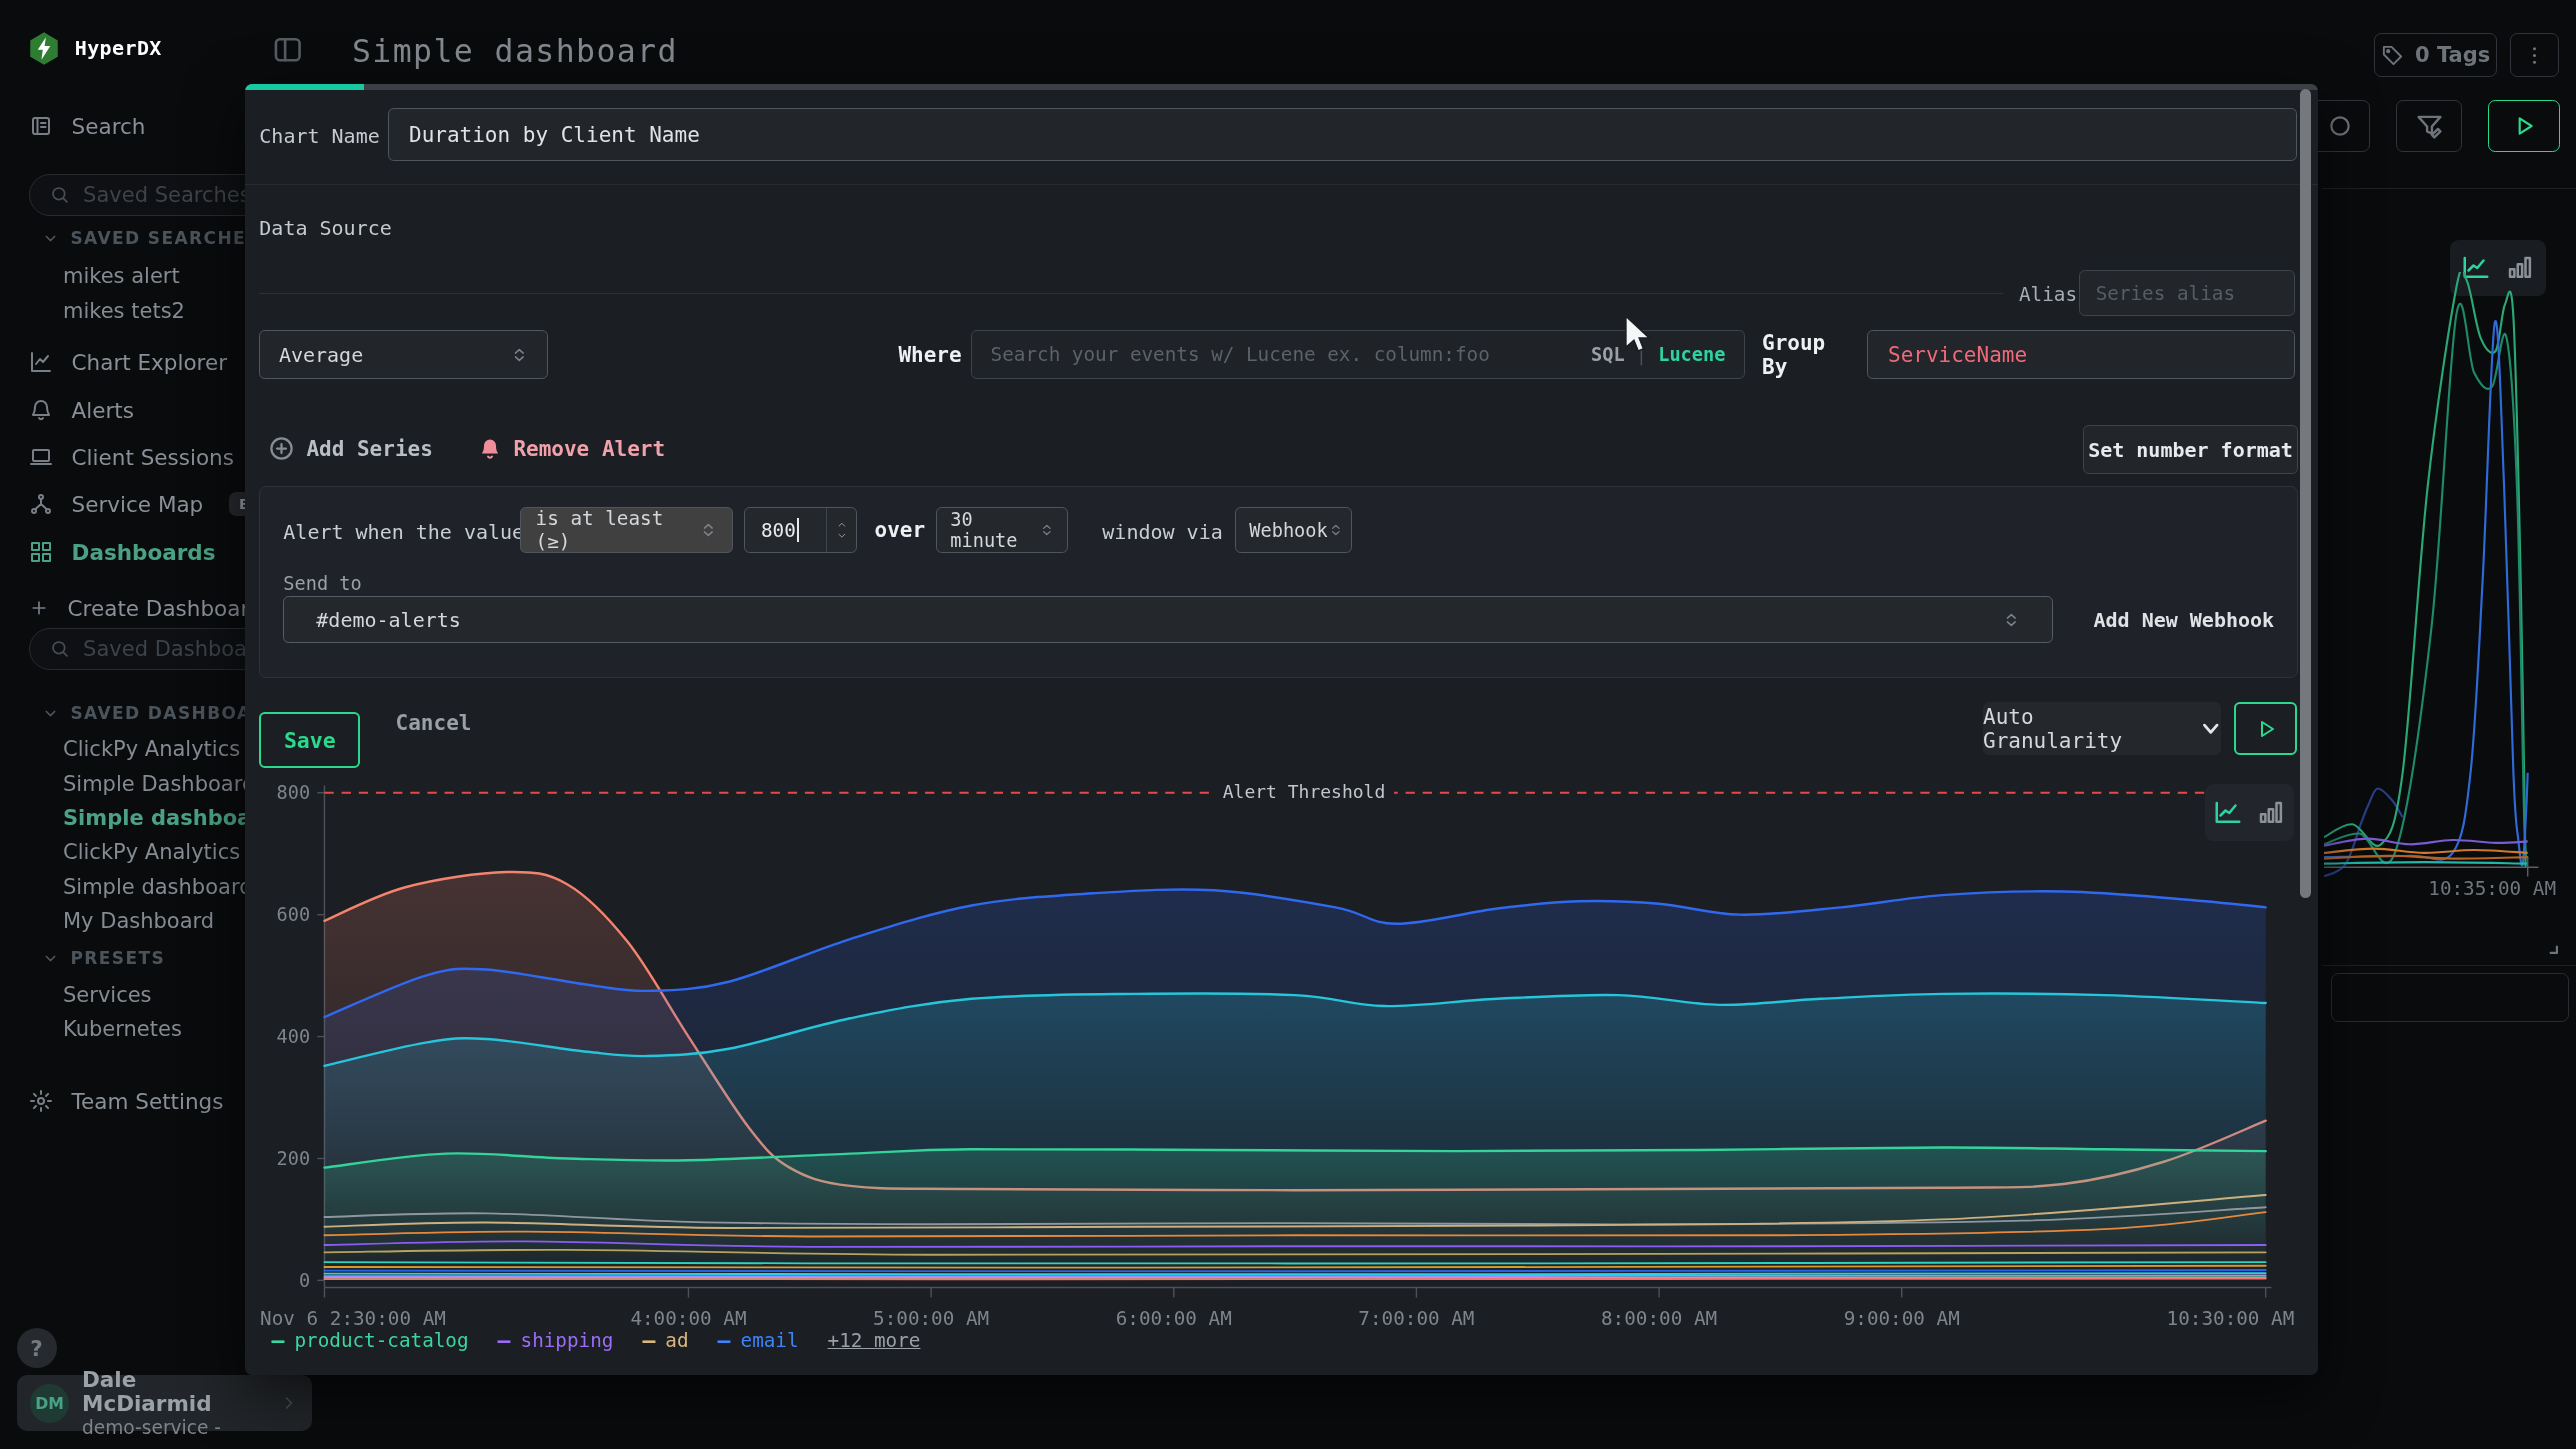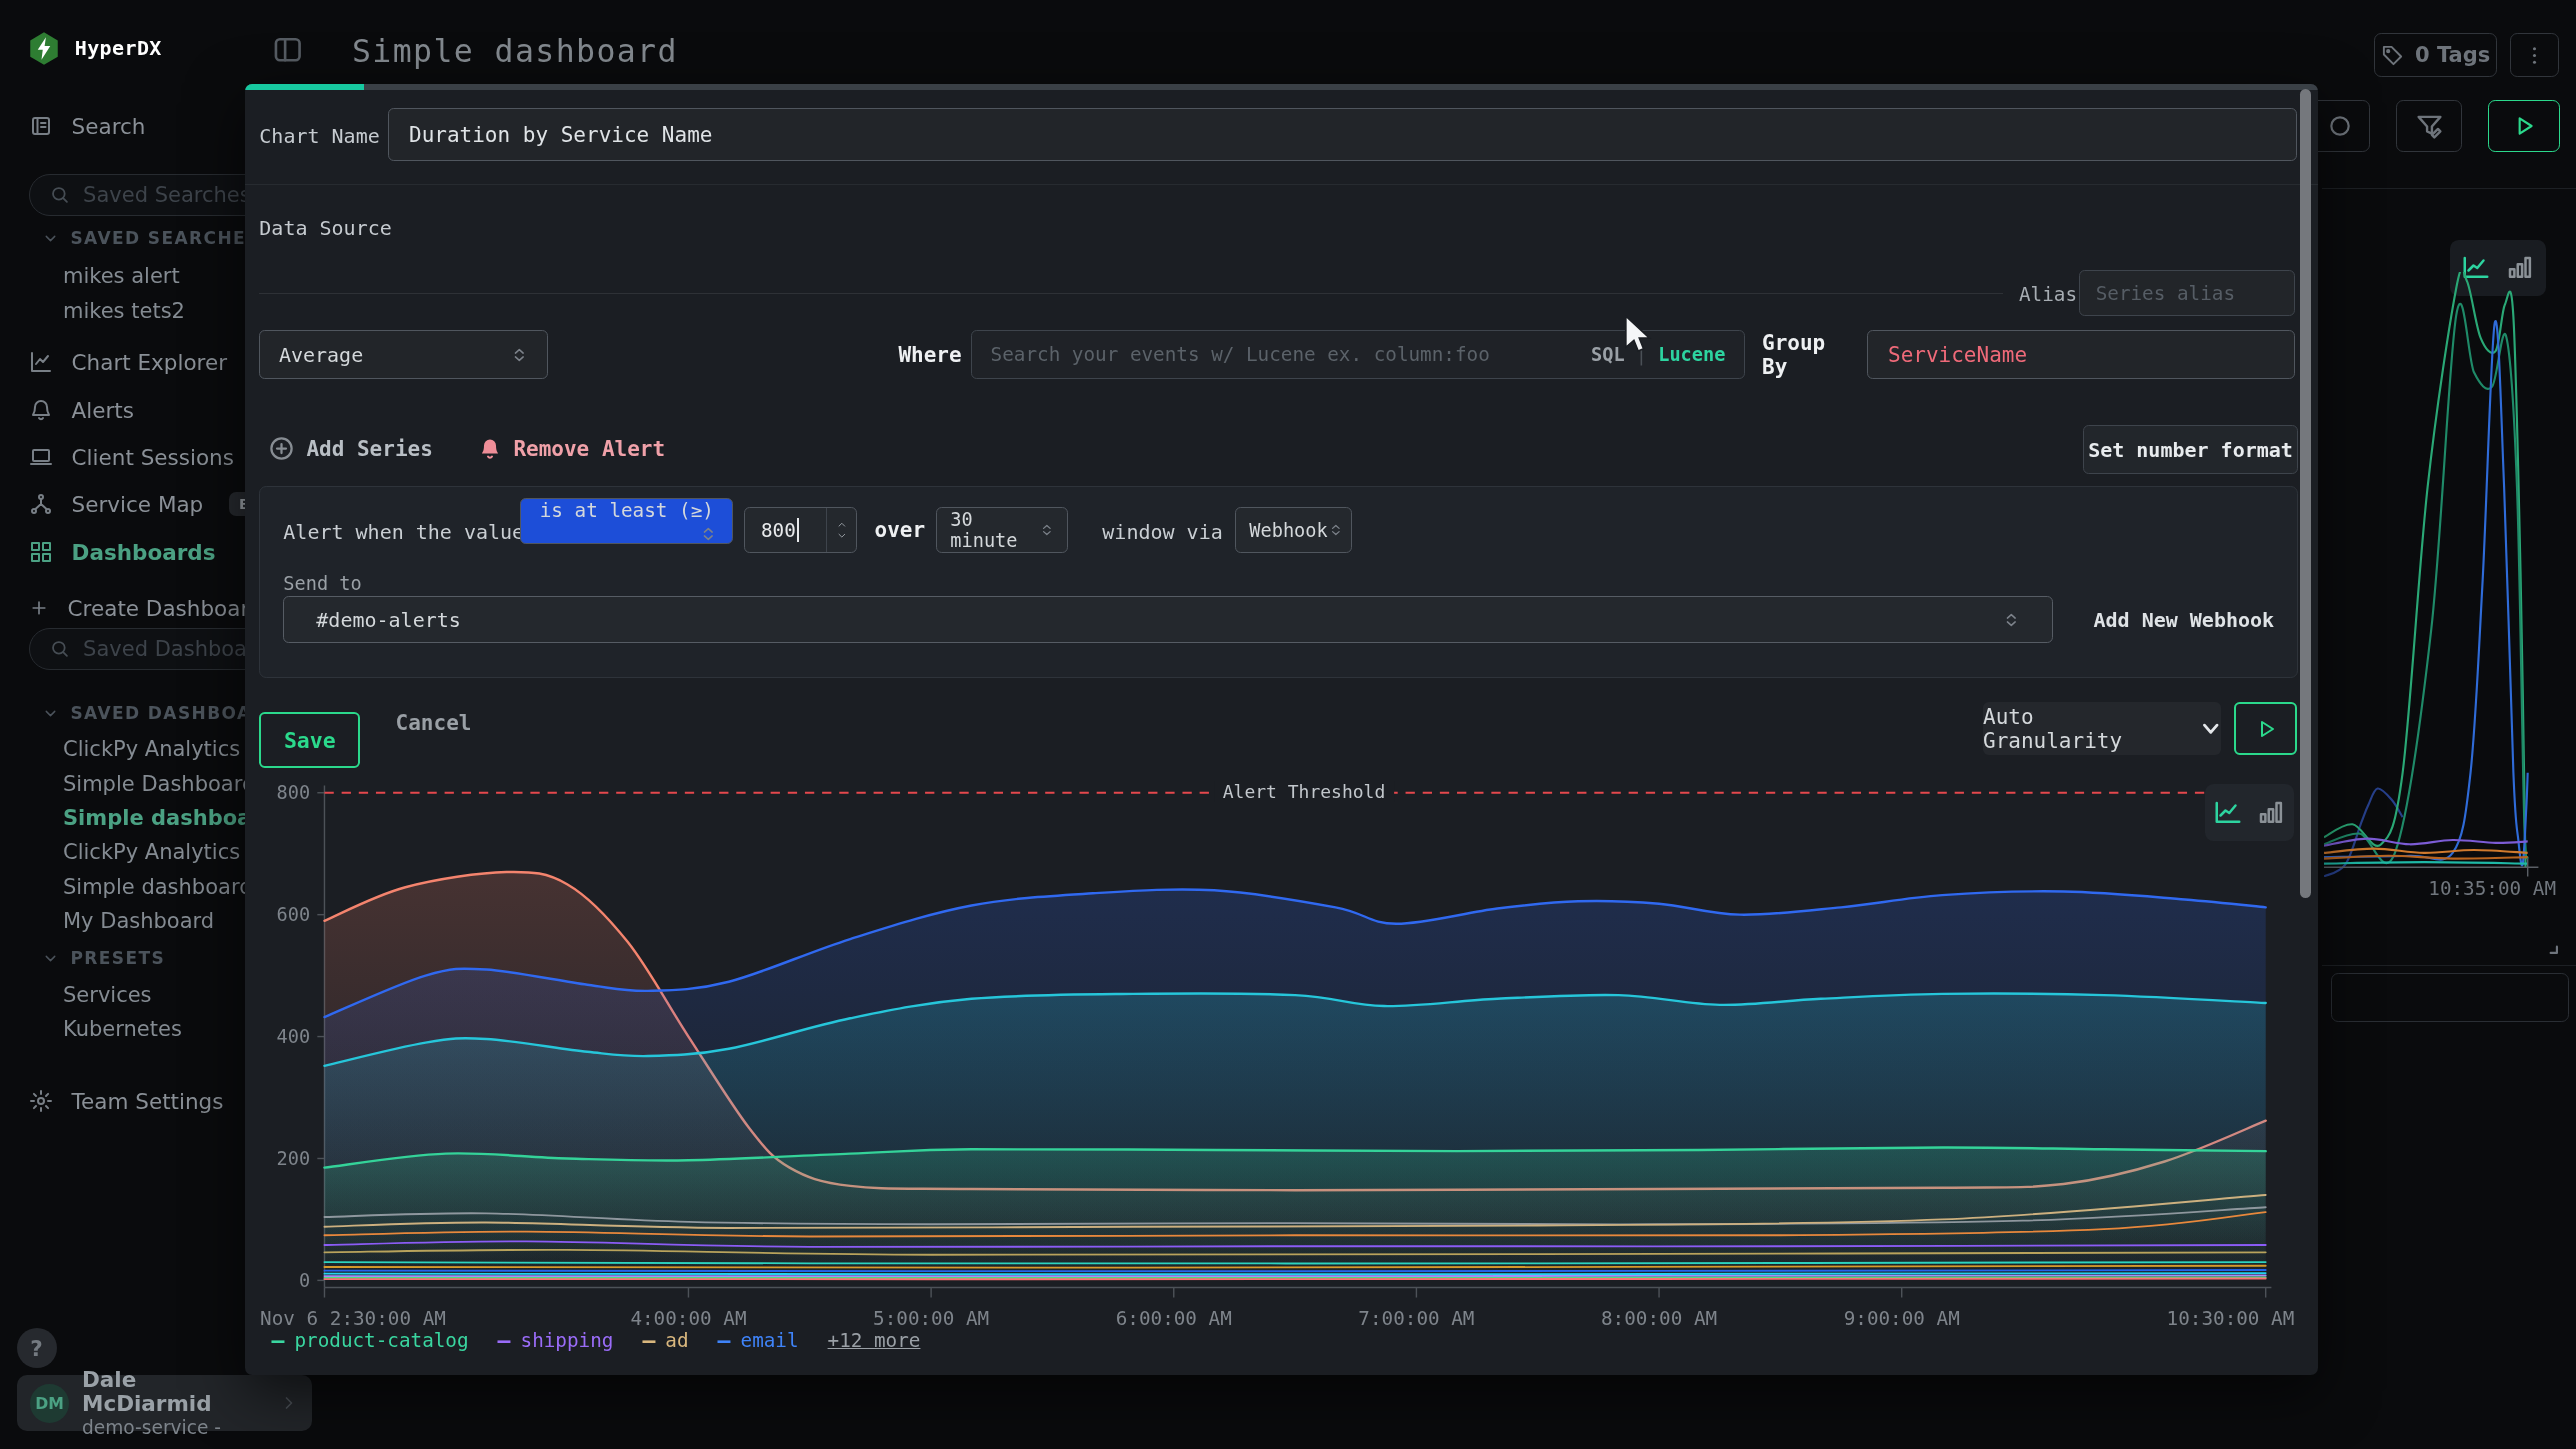--- a/index.html
+++ b/index.html
@@ -370,21 +370,21 @@
   <div class="rp-line" style="left:2322px;top:965px;width:254px;height:1.4px;"></div>
   <div class="rp-box"></div>
 
   <section class="modal">
     <div class="progress">
         <div class="done"></div>
       </div>
 
     <div class="m-label" style="left:14.3px;top:40px;">Chart Name</div>
     <div class="ibox lite" style="left:143px;top:24px;width:1909px;height:53px;padding:0 20px;">
-      <span style="font-size:21px;color:#dfe3e6;">Duration by Service Name</span>
+      <span style="font-size:21px;color:#dfe3e6;">Duration by Client Name</span>
     </div>
     <div class="divider" style="left:0;top:100px;width:2073px;"></div>
 
     <div class="m-label" style="left:14.3px;top:132px;">Data Source</div>
     <div class="divider" style="left:14.3px;top:209px;width:1744px;background:#2e3136;"></div>
 
     <div class="m-label" style="left:1774px;top:199px;color:#a7adb3;font-size:19.3px;">Alias</div>
     <div class="ibox" style="left:1834px;top:186px;width:216px;height:46px;padding:0 15.7px;">
       <span style="font-size:19.3px;color:#565d65;">Series alias</span>
     </div>
@@ -428,21 +428,21 @@
           </svg>
         </span>
       <span>Remove Alert</span>
     </div>
     <div class="ibox" style="left:1838px;top:341px;width:215px;height:49px;justify-content:center;background:#22262b;">
       <span style="font-size:20px;font-weight:bold;color:#e8ebee;">Set number format</span>
     </div>
 
     <div class="alert-panel">
       <div class="m-label" style="left:23px;top:33px;color:#c9ced3;">Alert when the value</div>
-      <div class="ibox lite" style="left:260px;top:11px;width:213px;height:46px;padding:0 14.3px;background:#1d4ed8;flex-direction:column;">
+      <div class="ibox lite" style="left:260px;top:20px;width:213px;height:46px;padding:0 14.3px;background:#404040;">
         <span style="font-size:19.3px;color:#d4d8db;">is at least (≥)</span>
         <span class="icon chev">
             <svg viewBox="0 0 24 24" fill="none" stroke="currentColor" stroke-width="2" stroke-linecap="round" stroke-linejoin="round">
               <path d="M7 9.5l5-4.5 5 4.5M7 14.5l5 4.5 5-4.5"></path>
             </svg>
           </span>
       </div>
       <div class="ibox lite" style="left:484px;top:20px;width:113px;height:46px;background:#24282d;">
         <span class="mono" style="font-size:19.3px;color:#e8eaec;padding-left:15.7px;">800</span>
           <span class="caret"></span>

